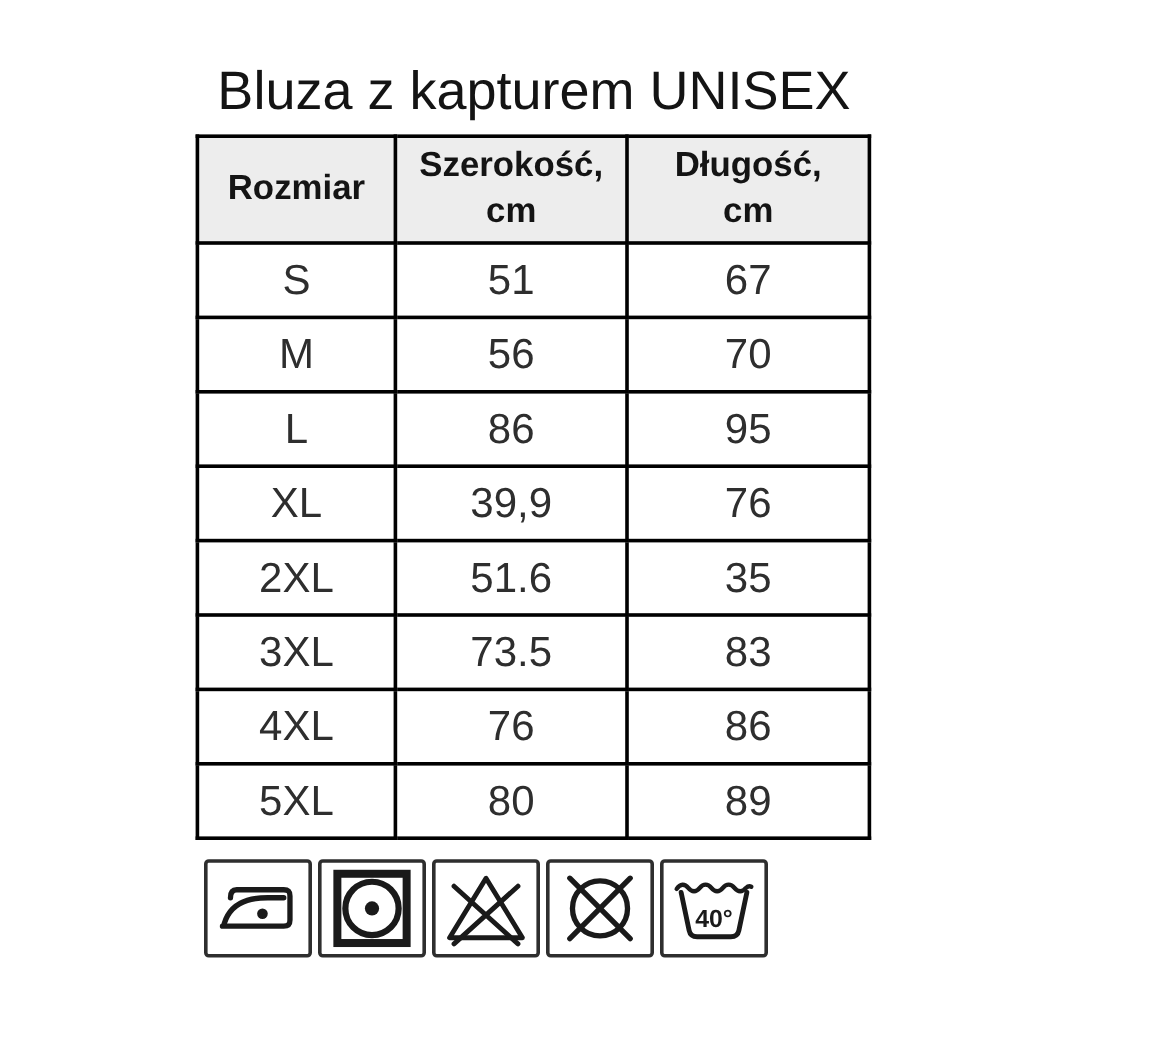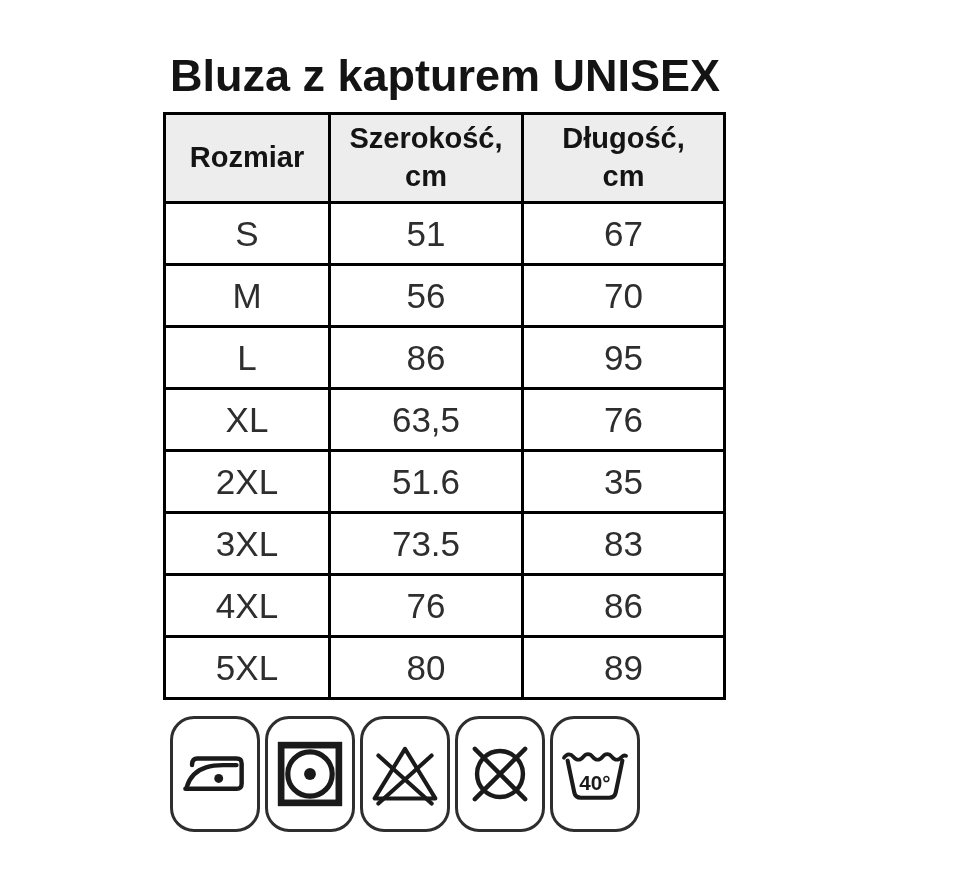--- a/index.html
+++ b/index.html
@@ -1,21 +1,21 @@
 <!DOCTYPE html>
 <html><head>
 <meta charset="utf-8">
 <style>
   html,body{margin:0;padding:0;background:#fff;}
   body{width:960px;height:877px;font-family:"Liberation Sans",sans-serif;color:#1a1a1a;}
   .page{position:relative;width:960px;height:877px;background:#ffffff;overflow:hidden;}
 
   .title{
     position:absolute;left:160px;top:50px;width:570px;margin:0;
-    font-size:45px;font-weight:700;text-align:center;color:#141414;
+    font-size:45px;font-weight:400;text-align:center;color:#141414;
     white-space:nowrap;letter-spacing:0;
   }
 
   table.size-table{
     position:absolute;left:163px;top:112px;width:560px;
     border-collapse:collapse;table-layout:fixed;background:#fff;padding-left:12px;
   }
   .size-table th,.size-table td{
     border:3px solid #000;text-align:center;vertical-align:middle;padding:0;
   }
@@ -27,22 +27,22 @@
     height:59px;font-size:35px;font-weight:400;color:#2e2e2e;
   }
   .col-size{width:165px;}
   .col-width{width:193px;}
   .col-length{width:202px;}
 
   .care-row{
     position:absolute;left:170px;top:716px;display:flex;gap:5px;
   }
   .care-box{
-    width:90px;height:116px;box-sizing:border-box;background:#fff;
-    border:3px solid #2e2e2e;border-radius:24px;
+    width:90px;height:82px;box-sizing:border-box;background:#fff;
+    border:3px solid #2e2e2e;border-radius:4px;
     display:flex;align-items:center;justify-content:center;
   }
   .care-box svg{display:block;}
 </style>
 </head>
 <body>
 
 <div class="page">
 
   <h1 class="title">Bluza z kapturem UNISEX</h1>
@@ -80,21 +80,21 @@
         <td>56</td>
         <td>70</td>
       </tr>
       <tr>
         <td>L</td>
         <td>86</td>
         <td>95</td>
       </tr>
       <tr>
         <td>XL</td>
-        <td>63,5</td>
+        <td>39,9</td>
         <td>76</td>
       </tr>
       <tr>
         <td>2XL</td>
         <td>51.6</td>
         <td>35</td>
       </tr>
       <tr>
         <td>3XL</td>
         <td>73.5</td>

